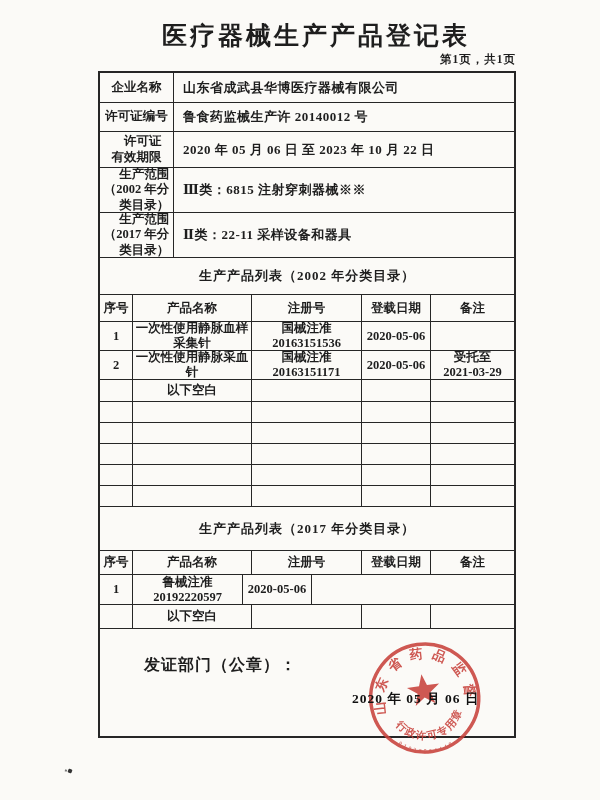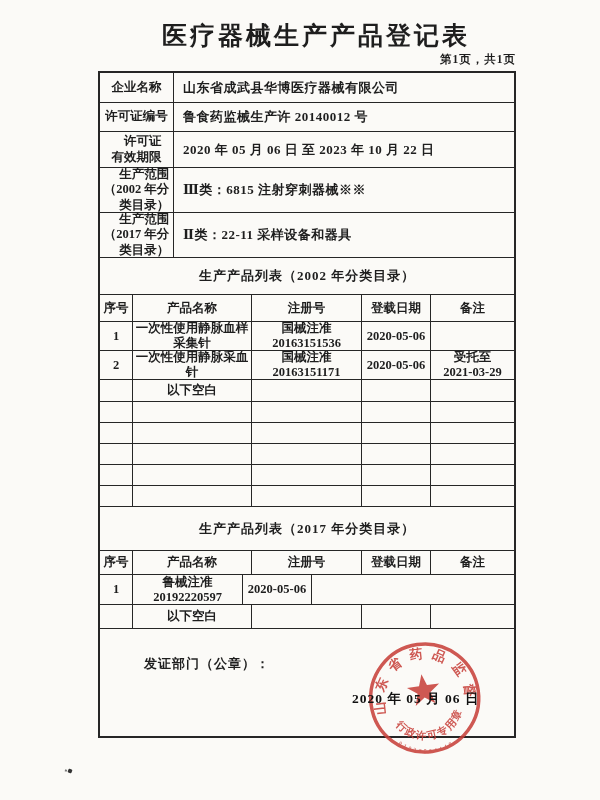--- a/index.html
+++ b/index.html
@@ -69,21 +69,21 @@
   .c-note{flex:1; border-right:none;}
   .hh{height:27px; font-size:13px;}
   .hr28{height:29px}
   .hr21{height:21px}
   .hr22{height:22px}
   .hr30{height:30px}
   .hr24{height:24px}
   
   .footer-box{height:107px; position:relative; border-bottom:none;}
   .issuer-label{
-    position:absolute; left:44px; top:26px; font-size:13px; letter-spacing:1px;text-align:center;
+    position:absolute; left:44px; top:26px; font-size:16px; letter-spacing:1px;text-align:center;
   }
   .issue-date{
     position:absolute; left:352px; top:690px; font-size:13.5px;
     letter-spacing:1px; z-index:5; color:#111;text-align:center;
   }
   .seal{
     position:absolute; left:361px; top:628px; width:128px; height:144px;
     z-index:4; transform:rotate(-8deg); opacity:.88;
   }
   .ink-speck{

